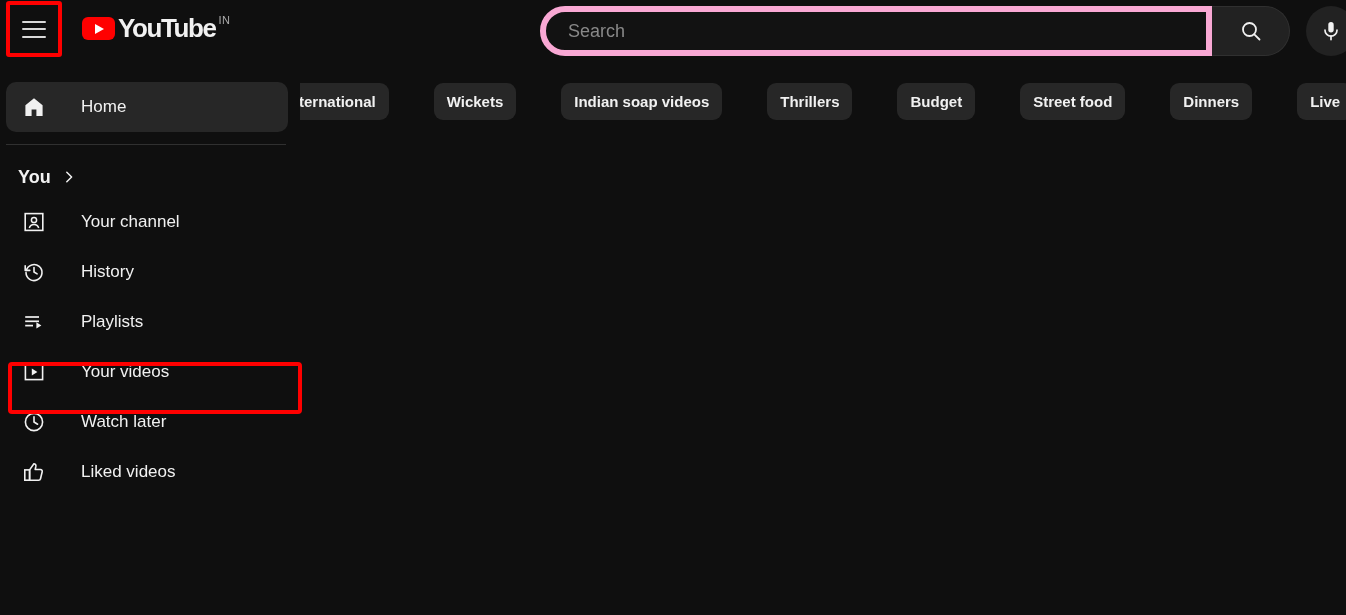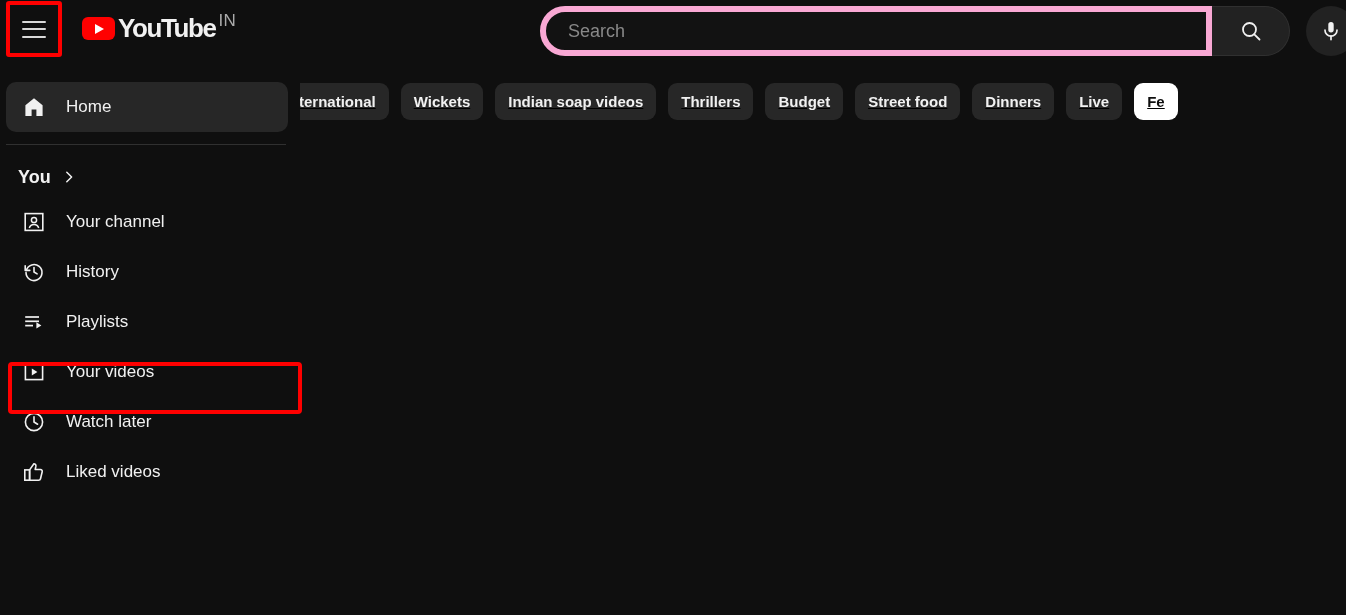--- a/index.html
+++ b/index.html
@@ -43,21 +43,21 @@
   .logo-play .tri {
     width: 0; height: 0; border-left: 9px solid #fff;
     border-top: 5.5px solid transparent; border-bottom: 5.5px solid transparent;
     margin-left: 2px;
   }
   .logo-text {
     color: #f1f1f1; font-size: 26px; font-weight: 700;
     letter-spacing: -1.4px; margin-left: 3px; line-height: 30px;
   }
   .logo-country {
-    color: #aaaaaa; font-size: 17px; line-height: 11px; margin-left: 3px; margin-top: 2px;
+    color: #aaaaaa; font-size: 11px; line-height: 11px; margin-left: 3px; margin-top: 2px;
     letter-spacing: 0.3px;
   }
 
   .searchbar {
     position: absolute; left: 540px; top: 6px; display: flex; align-items: stretch; height: 50px;
   }
   .search-input-box {
     width: 672px; height: 50px; background: #121212;
     border: 6px solid #f9a8d4; border-top-left-radius: 25px; border-bottom-left-radius: 25px;
     display: flex; align-items: center; padding-left: 22px;
@@ -80,55 +80,55 @@
   }
 
   
   .sidebar {
     position: absolute; left: 0; top: 62px; width: 300px; height: 553px;
     background: #0f0f0f; padding-top: 20px; overflow: hidden;
   }
   .nav-item {
     position: relative; display: flex; align-items: center;
     height: 50px; margin: 0 12px 0 6px; padding-left: 16px;
-    border-radius: 10px; cursor: pointer; gap: 20px;
+    border-radius: 10px; cursor: pointer; gap: 35px;
   }
   .nav-item.active { background: #272727; }
   .nav-item .ic {
     width: 24px; height: 24px; flex: 0 0 24px;
     display: flex; align-items: center; justify-content: center;
   }
   .nav-item .lbl { color: #f1f1f1; font-size: 17px; line-height: 20px; }
   .nav-item.active .lbl { font-weight: 500; }
 
   .divider { height: 1px; background: #303030; margin: 12px 14px 12px 6px; }
 
   .you-header {
     display: flex; align-items: center; gap: 10px;
     height: 40px; margin: 0 12px 0 6px; padding-left: 12px; cursor: pointer;
   }
   .you-header .ytxt { color: #f1f1f1; font-size: 18px; font-weight: 700; }
 
   
   .chips-region {
     position: absolute; left: 300px; top: 62px; width: 1046px; height: 78px;
-    background: #0f0f0f; display: flex; align-items: flex-start; overflow: hidden; text-decoration: underline;
+    background: #0f0f0f; display: flex; align-items: flex-start; overflow: hidden;
   }
   .chip-arrow {
     width: 46px; height: 78px; display: flex; align-items: center; justify-content: center;
     cursor: pointer; flex: 0 0 46px;
   }
   .chips-track {
     display: flex; align-items: center; gap: 12px; height: 78px;
     margin-left: 10px; white-space: nowrap;
   }
   .chip {
     background: #272727; color: #f1f1f1; font-size: 15px; font-weight: 600;
     height: 37px; padding: 0 13px; border-radius: 9px;
-    display: flex; align-items: center; cursor: pointer; flex: 0 0 auto;
+    display: flex; align-items: center; cursor: pointer; flex: 0 0 auto; margin-left: 33px;
   }
   .chip.clipped-left { margin-left: -70px; }
   .chip.selected { background: #ffffff; color: #0f0f0f; }
 
   .main-area {
     position: absolute; left: 300px; top: 140px; width: 1046px; height: 475px;
     background: #0f0f0f;
   }
   svg { display: block; }
 </style>

